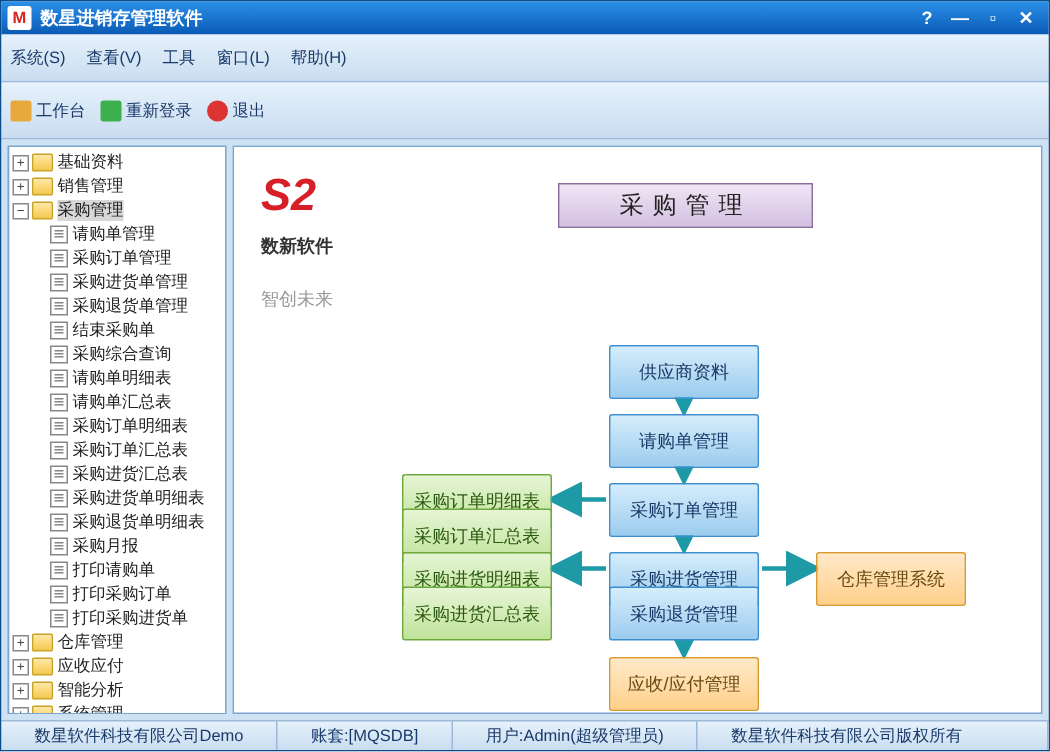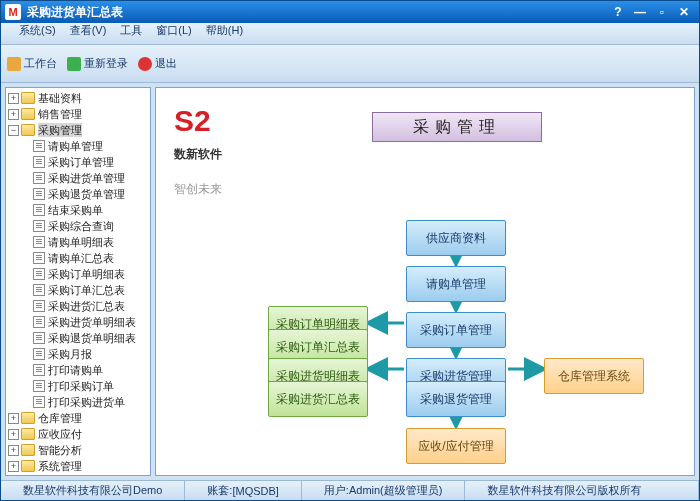--- a/index.html
+++ b/index.html
@@ -2,57 +2,57 @@
 <html><head>
 <meta charset="utf-8">
 <style>
 *{box-sizing:border-box;margin:0;padding:0;font-family:"Microsoft YaHei","SimSun",sans-serif}
 body{width:700px;height:501px;background:#e8eef5;overflow:hidden;font-size:11px}
 .window{width:700px;height:501px;display:flex;flex-direction:column;border:1px solid #0a4b8c}
 .titlebar{height:22px;background:linear-gradient(#2b8fe8,#0a5bb5);display:flex;align-items:center;color:#fff;font-size:12px;font-weight:bold;padding:0 4px}
 .titlebar .logo{width:16px;height:16px;background:#fff;color:#d22;display:flex;align-items:center;justify-content:center;font-weight:bold;font-size:11px;margin-right:6px;border-radius:2px}
 .titlebar .sp{flex:1}
 .winbtn{width:22px;height:16px;display:flex;align-items:center;justify-content:center;color:#fff;cursor:pointer;font-size:12px}
-.menubar{height:22px;background:linear-gradient(#e6f1fb,#c9ddf0);display:flex;padding:0 18px;font-size:11px;color:#1a3a6a;border-bottom:1px solid #9cb9d9}
+.menubar{height:32px;background:linear-gradient(#e6f1fb,#c9ddf0);display:flex;align-items:center;padding:0 6px;font-size:11px;color:#1a3a6a;border-bottom:1px solid #9cb9d9}
 .menubar span{margin-right:14px;cursor:pointer}
 .toolbar{height:38px;background:linear-gradient(#e6f1fb,#c9ddf0);display:flex;align-items:center;padding:0 6px;border-bottom:1px solid #9cb9d9}
 .tbtn{display:flex;align-items:center;margin-right:10px;cursor:pointer;color:#1a3a6a;font-size:11px}
 .tbtn .ic{width:14px;height:14px;margin-right:3px;border-radius:2px}
 .body{flex:1;display:flex;background:#cfe2f3;padding:4px;gap:4px;min-height:0}
 .tree{width:146px;background:#fff;border:1px solid #7aa5d2;overflow:auto;font-size:11px;color:#222;padding:2px 0}
 .tree .nd{display:flex;align-items:center;padding:1px 2px;white-space:nowrap;cursor:pointer;line-height:14px}
 .tree .tog{width:11px;height:11px;border:1px solid #888;display:flex;align-items:center;justify-content:center;font-size:9px;margin-right:2px;background:#fff;color:#444}
 .tree .notog{width:11px;margin-right:2px}
 .tree .fico{width:14px;height:12px;margin-right:3px;background:linear-gradient(#ffe9a8,#f3c94e);border:1px solid #c9a227;border-radius:1px}
 .tree .dico{width:12px;height:12px;margin-right:3px;background:#fff;border:1px solid #888;position:relative}
 .tree .dico:before{content:"";position:absolute;left:2px;top:2px;right:2px;height:1px;background:#888;box-shadow:0 2px #888,0 4px #888}
 .tree .sel{background:#d7d7d7}
 .tree .i1{padding-left:14px}
 .canvas{flex:1;background:#fff;border:1px solid #7aa5d2;position:relative}
 .brand{position:absolute;left:18px;top:18px;text-align:left}
-.brand .s2{font-size:30px;font-weight:bold;color:#d61f26;line-height:1}
+.brand .s2{font-size:30px;font-weight:bold;color:#d61f26;font-style:italic;line-height:1}
 .brand .l1{font-size:12px;font-weight:bold;color:#333;margin-top:10px}
 .brand .l2{font-size:12px;color:#999;margin-top:18px}
 .hdr{position:absolute;left:216px;top:24px;width:170px;height:30px;background:linear-gradient(#f0e6f5,#d3bfe0);border:1px solid #8a6d9e;display:flex;align-items:center;justify-content:center;font-size:16px;letter-spacing:6px;color:#222}
 .fbox{position:absolute;width:100px;height:36px;display:flex;align-items:center;justify-content:center;font-size:12px;border-radius:2px}
 .blue{background:linear-gradient(#d5edfb,#9cccee);border:1px solid #3b8fd0;color:#1a3a6a}
 .green{background:linear-gradient(#e6f5d5,#c0e39a);border:1px solid #6fa83e;color:#2a5a10}
 .orange{background:linear-gradient(#ffe9c9,#ffd08a);border:1px solid #d99a2e;color:#6a4a10}
 svg.fl{position:absolute;left:0;top:0;pointer-events:none}
 .status{height:20px;background:linear-gradient(#e6f1fb,#c9ddf0);border-top:1px solid #9cb9d9;display:flex;align-items:center;font-size:11px;color:#1a3a6a}
 .status .cell{padding:0 22px;border-right:1px solid #9cb9d9;height:100%;display:flex;align-items:center}
 .status .sp{flex:1}
 </style>
 </head>
 <body>
 
 <div class="window">
   <div class="titlebar">
     <div class="logo">M</div>
-    <span>采购进货单汇总表</span>
+    <span>数星进销存管理软件</span>
     <div class="sp"></div>
     <div class="winbtn">?</div>
     <div class="winbtn">—</div>
     <div class="winbtn">▫</div>
     <div class="winbtn">✕</div>
   </div>
 
   <div class="menubar">
     <span>系统(S)</span>
     <span>查看(V)</span>

